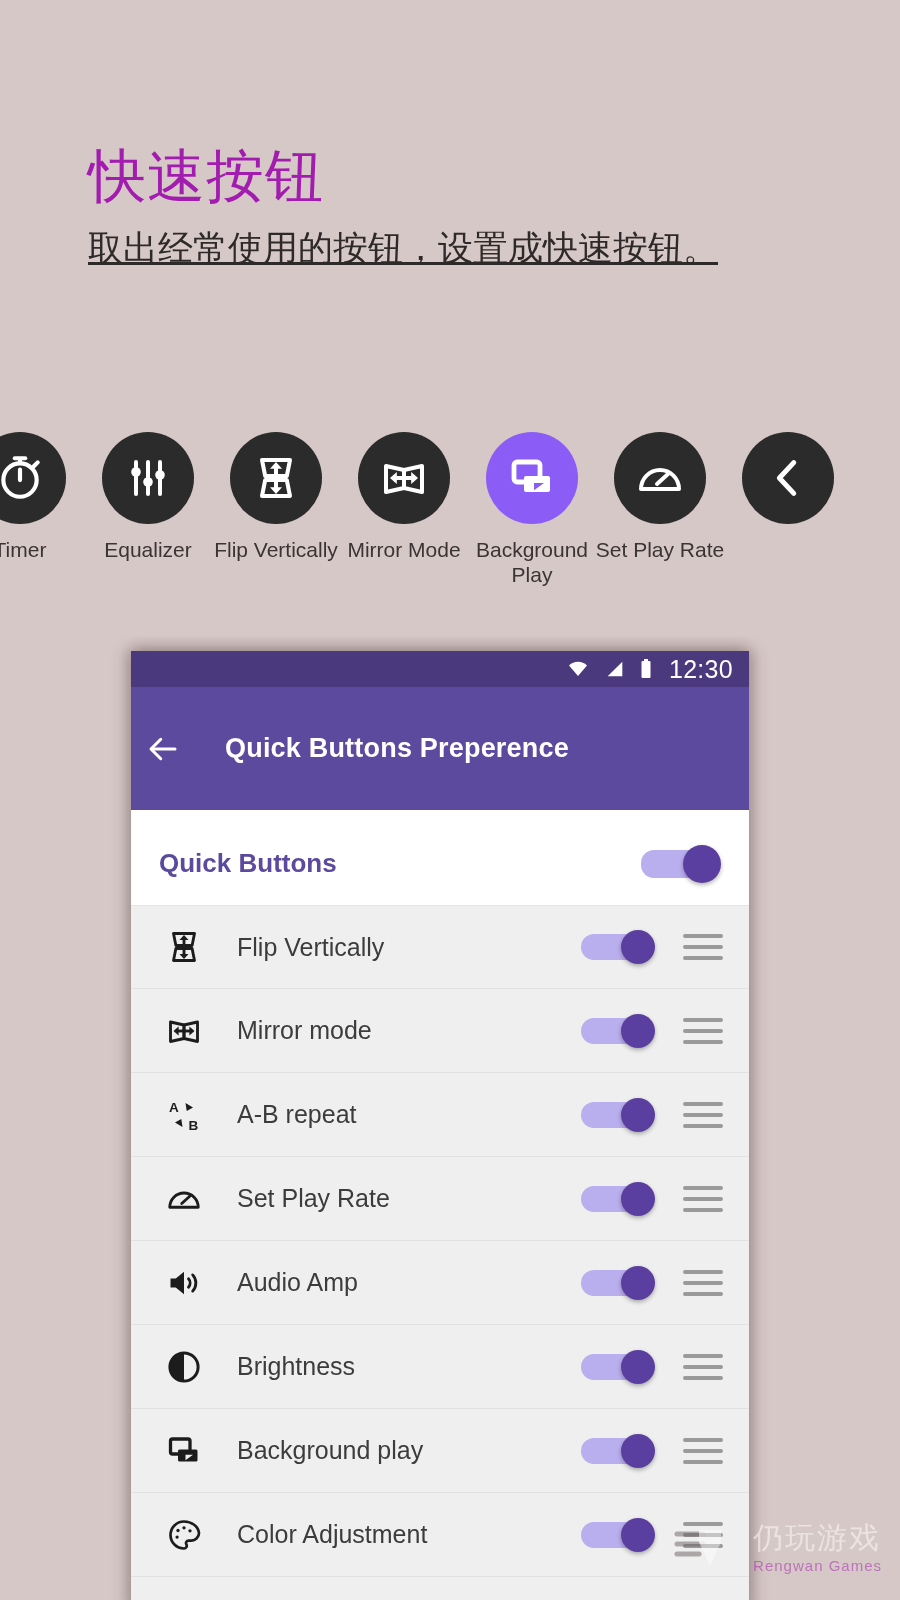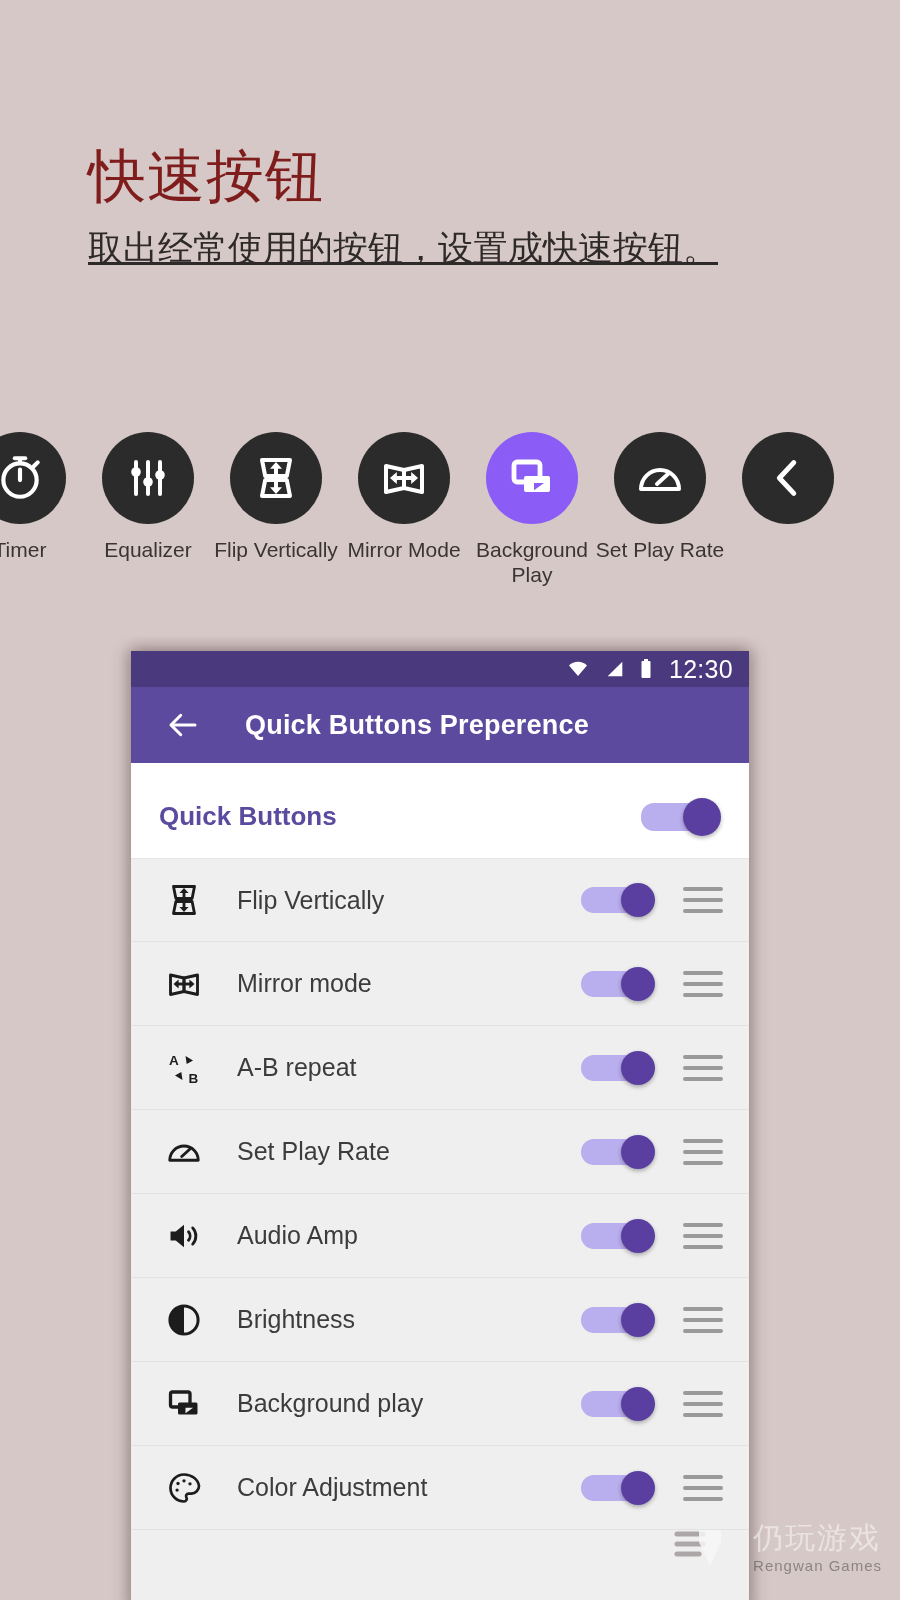--- a/index.html
+++ b/index.html
@@ -19,21 +19,21 @@
   
   .promo {
     position: absolute;
     left: 88px;
     top: 145px;
     width: 760px;
   }
   .promo-title {
     font-size: 58px;
     line-height: 1.08;
-    color: #7f1d1d;
+    color: #a21caf;
     font-weight: 400;
     letter-spacing: 1px;
     white-space: nowrap;
   }
   .promo-sub {
     margin-top: 18px;
     font-size: 35px;
     line-height: 1.25;
     color: #2f2a2a;
     font-weight: 400;
@@ -101,25 +101,25 @@
     gap: 11px;
   }
   .st-time {
     color: #ffffff;
     font-size: 25px;
     letter-spacing: .3px;
     margin-left: 4px;
   }
 
   .appbar {
-    height: 76px;
+    height: 123px;
     background: #5b4a9e;
     display: flex;
     align-items: center;
-    padding-left: 34px;
+    padding-left: 14px;
   }
   .appbar-title {
     color: #ffffff;
     font-size: 27px;
     font-weight: bold;
     margin-left: 44px;
     letter-spacing: .2px;
   }
 
   .master-row {
@@ -217,21 +217,21 @@
   }
   .wm-text { display: flex; flex-direction: column; }
   .wm-cn {
     font-size: 30px;
     color: #ffffff;
     letter-spacing: 2px;
     line-height: 1.1;
   }
   .wm-en {
     font-size: 15px;
-    color: #404040;
+    color: #a21caf;
     letter-spacing: 1px;
     margin-top: 3px;
   }
 </style>
 </head>
 <body>
 
 <div class="promo">
   <div class="promo-title">快速按钮</div>
   <div class="promo-sub">取出经常使用的按钮，设置成快速按钮。</div>

